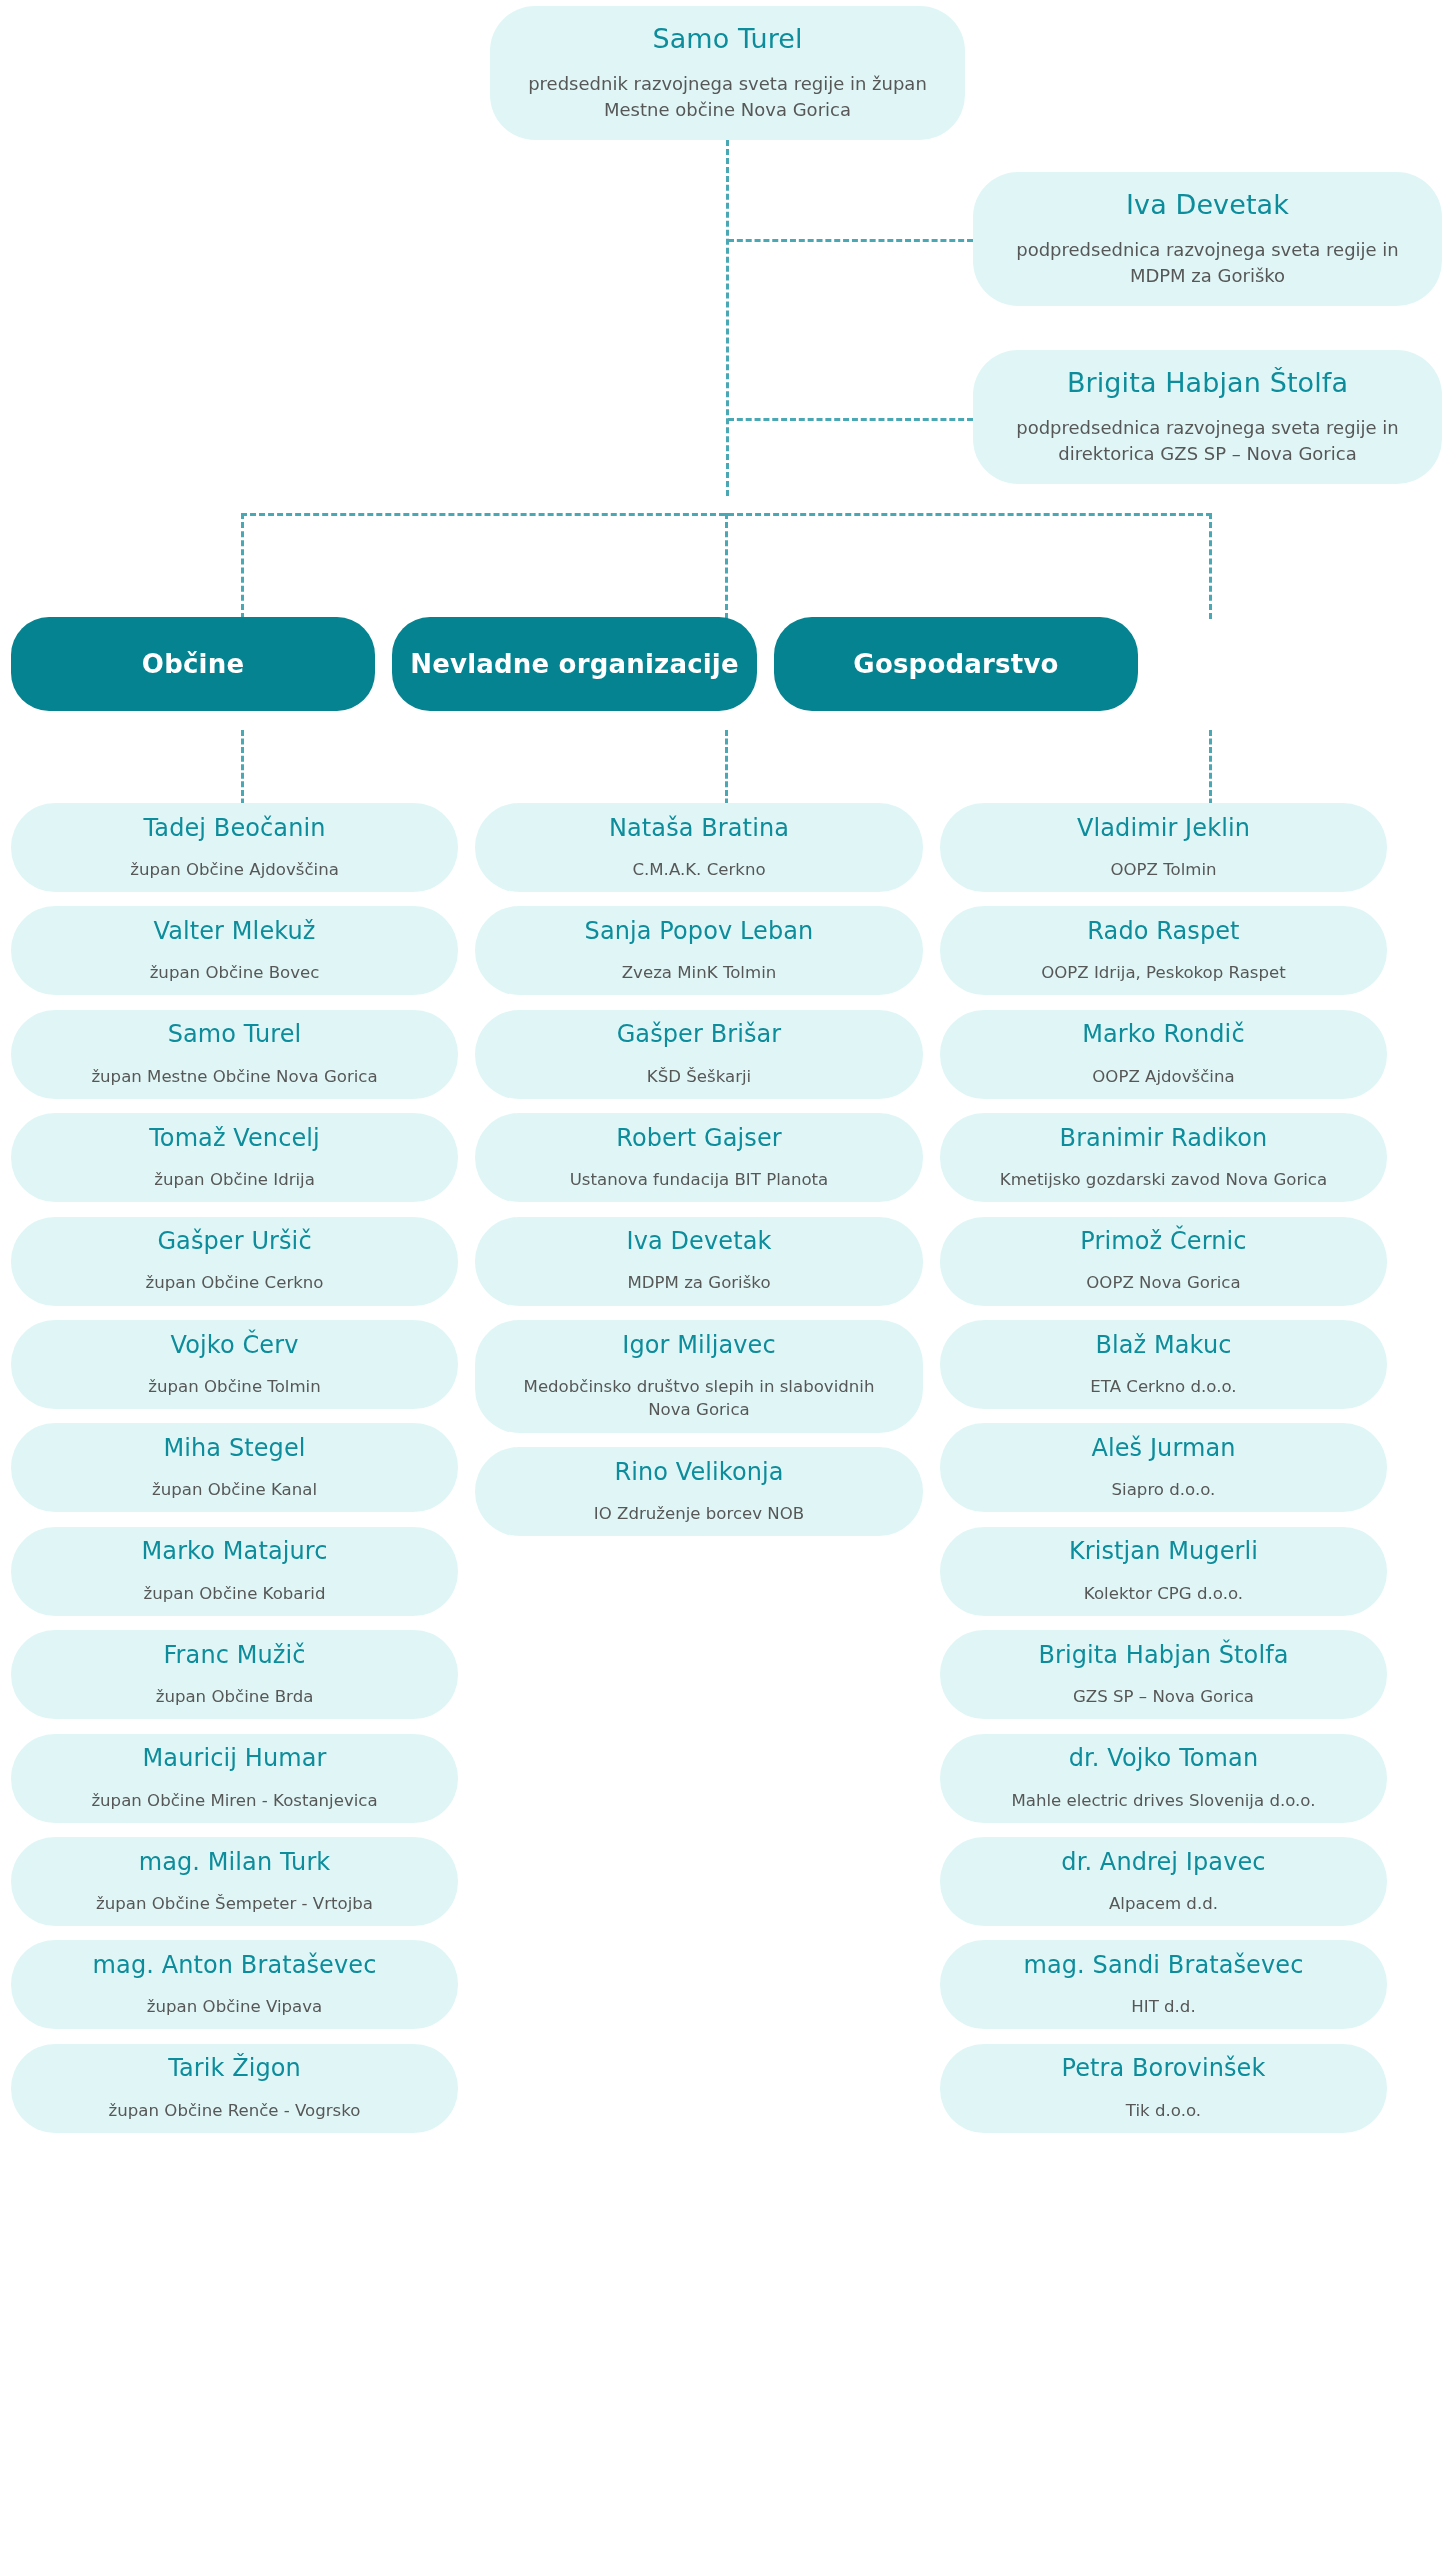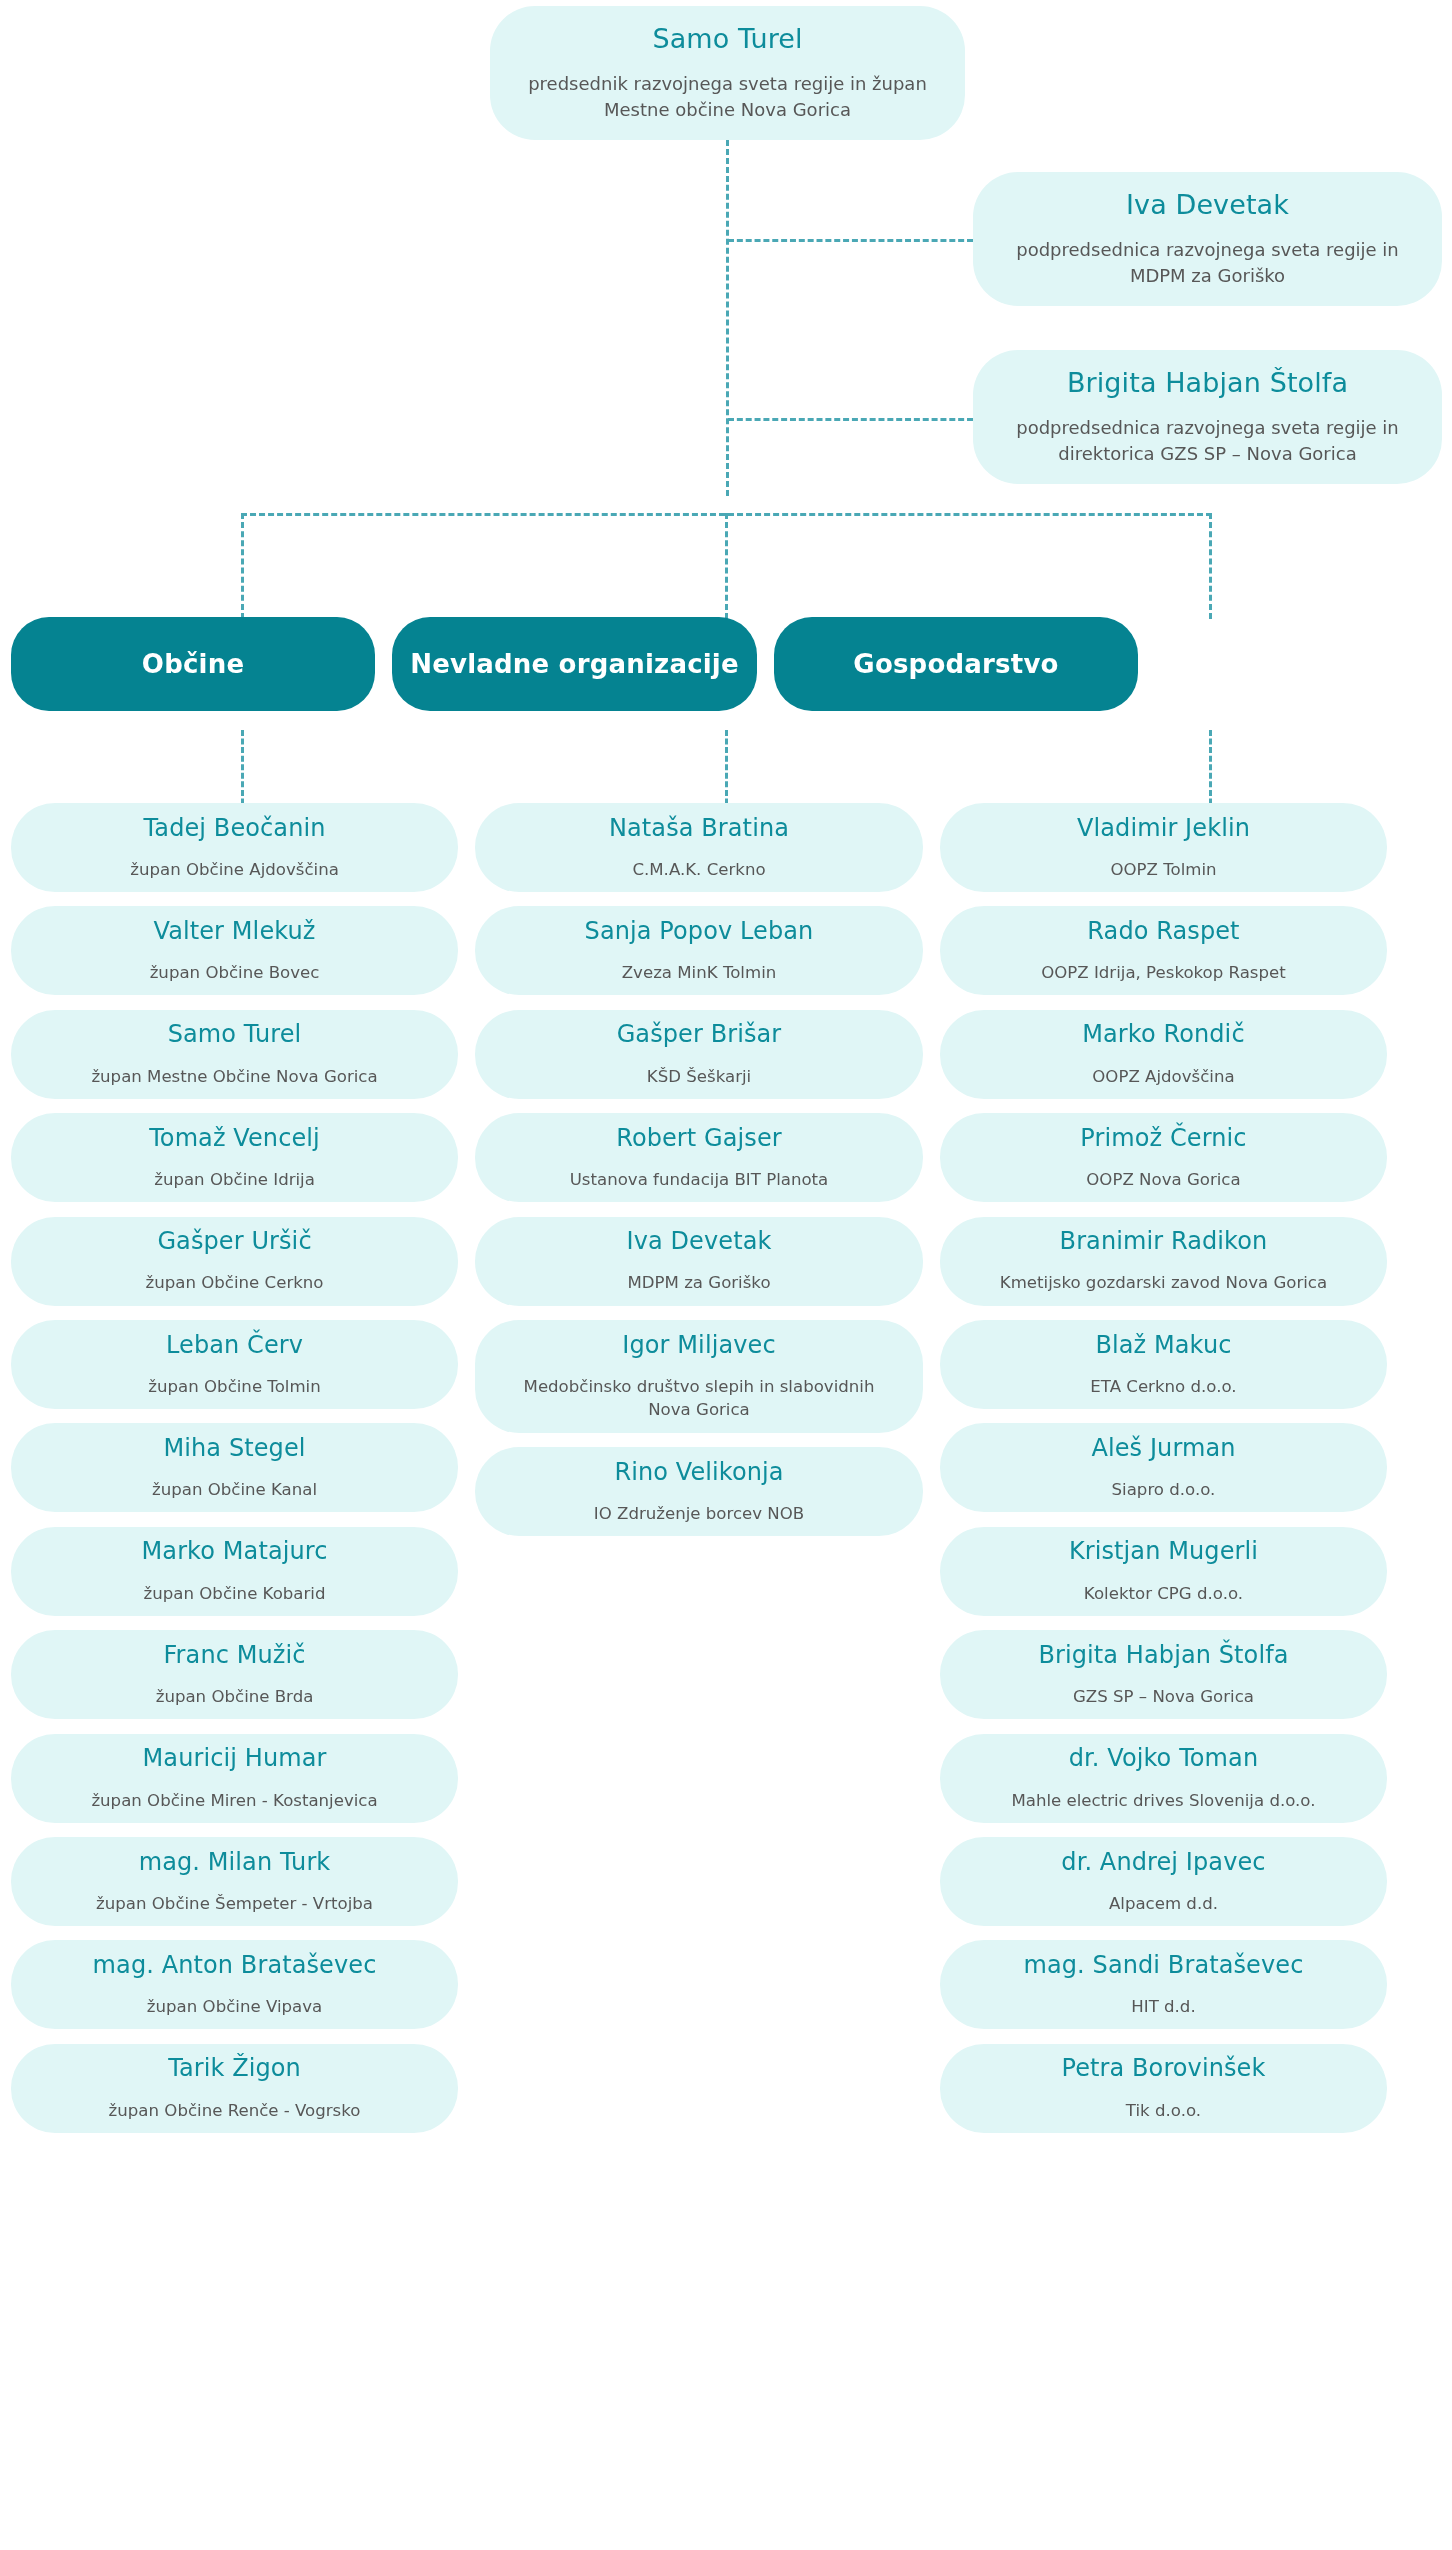--- a/index.html
+++ b/index.html
@@ -213,21 +213,21 @@
         </div>
         <div class="node card">
           <div class="name">Tomaž Vencelj</div>
           <div class="role">župan Občine Idrija</div>
         </div>
         <div class="node card">
           <div class="name">Gašper Uršič</div>
           <div class="role">župan Občine Cerkno</div>
         </div>
         <div class="node card">
-          <div class="name">Leban Červ</div>
+          <div class="name">Vojko Červ</div>
           <div class="role">župan Občine Tolmin</div>
         </div>
         <div class="node card">
           <div class="name">Miha Stegel</div>
           <div class="role">župan Občine Kanal</div>
         </div>
         <div class="node card">
           <div class="name">Marko Matajurc</div>
           <div class="role">župan Občine Kobarid</div>
         </div>
@@ -289,28 +289,28 @@
         </div>
         <div class="node card">
           <div class="name">Rado Raspet</div>
           <div class="role">OOPZ Idrija, Peskokop Raspet</div>
         </div>
         <div class="node card">
           <div class="name">Marko Rondič</div>
           <div class="role">OOPZ Ajdovščina</div>
         </div>
         <div class="node card">
+          <div class="name">Branimir Radikon</div>
+          <div class="role">Kmetijsko gozdarski zavod Nova Gorica</div>
+        </div>
+        <div class="node card">
           <div class="name">Primož Černic</div>
           <div class="role">OOPZ Nova Gorica</div>
         </div>
         <div class="node card">
-          <div class="name">Branimir Radikon</div>
-          <div class="role">Kmetijsko gozdarski zavod Nova Gorica</div>
-        </div>
-        <div class="node card">
           <div class="name">Blaž Makuc</div>
           <div class="role">ETA Cerkno d.o.o.</div>
         </div>
         <div class="node card">
           <div class="name">Aleš Jurman</div>
           <div class="role">Siapro d.o.o.</div>
         </div>
         <div class="node card">
           <div class="name">Kristjan Mugerli</div>
           <div class="role">Kolektor CPG d.o.o.</div>

